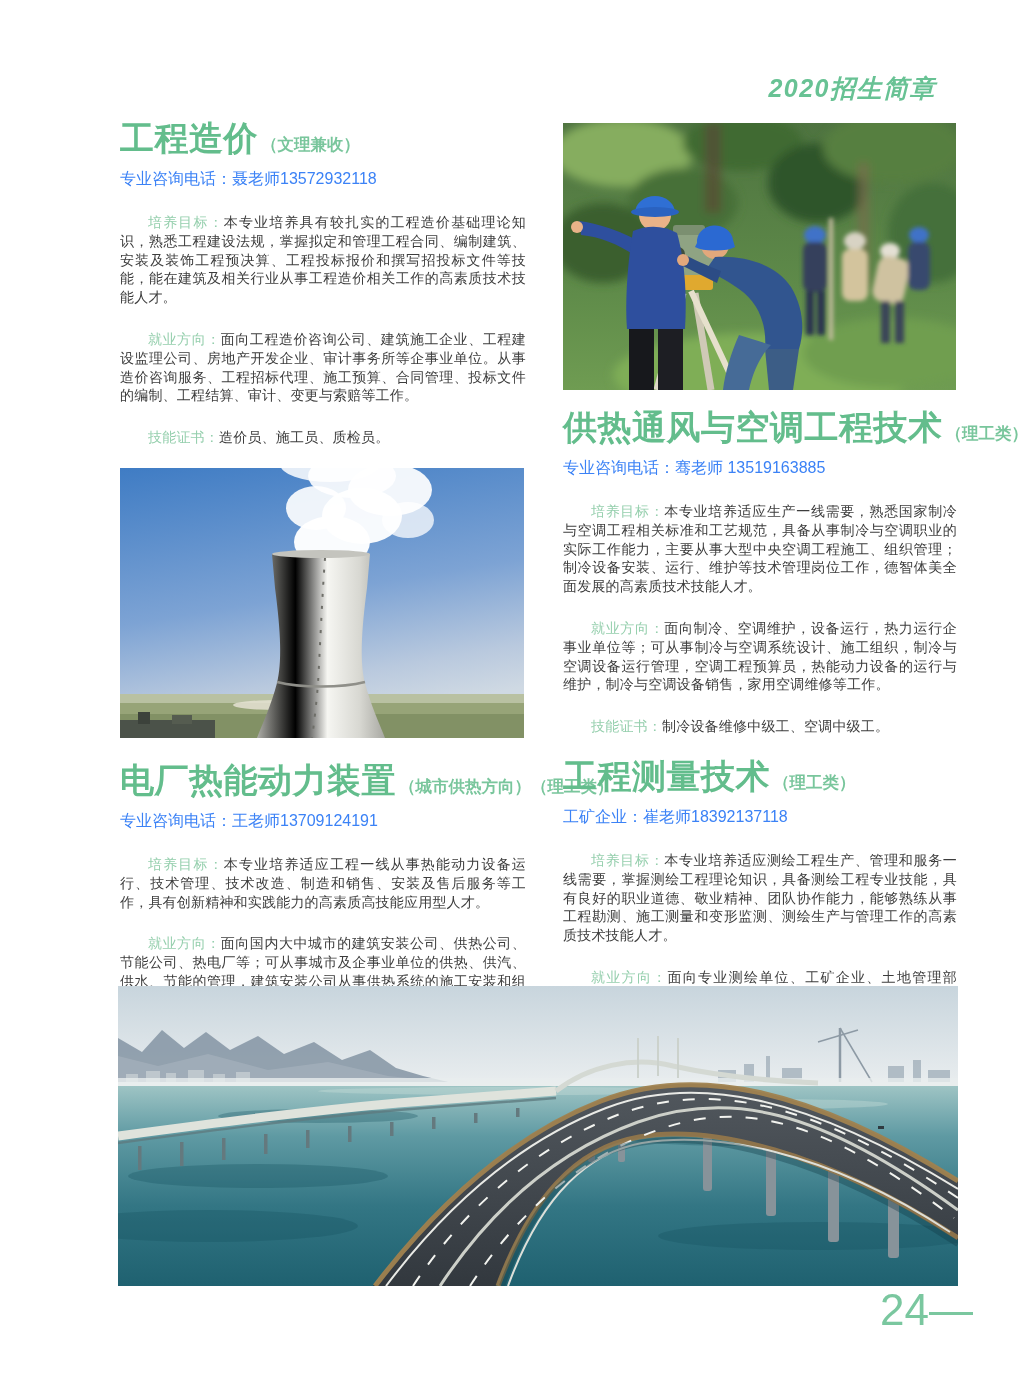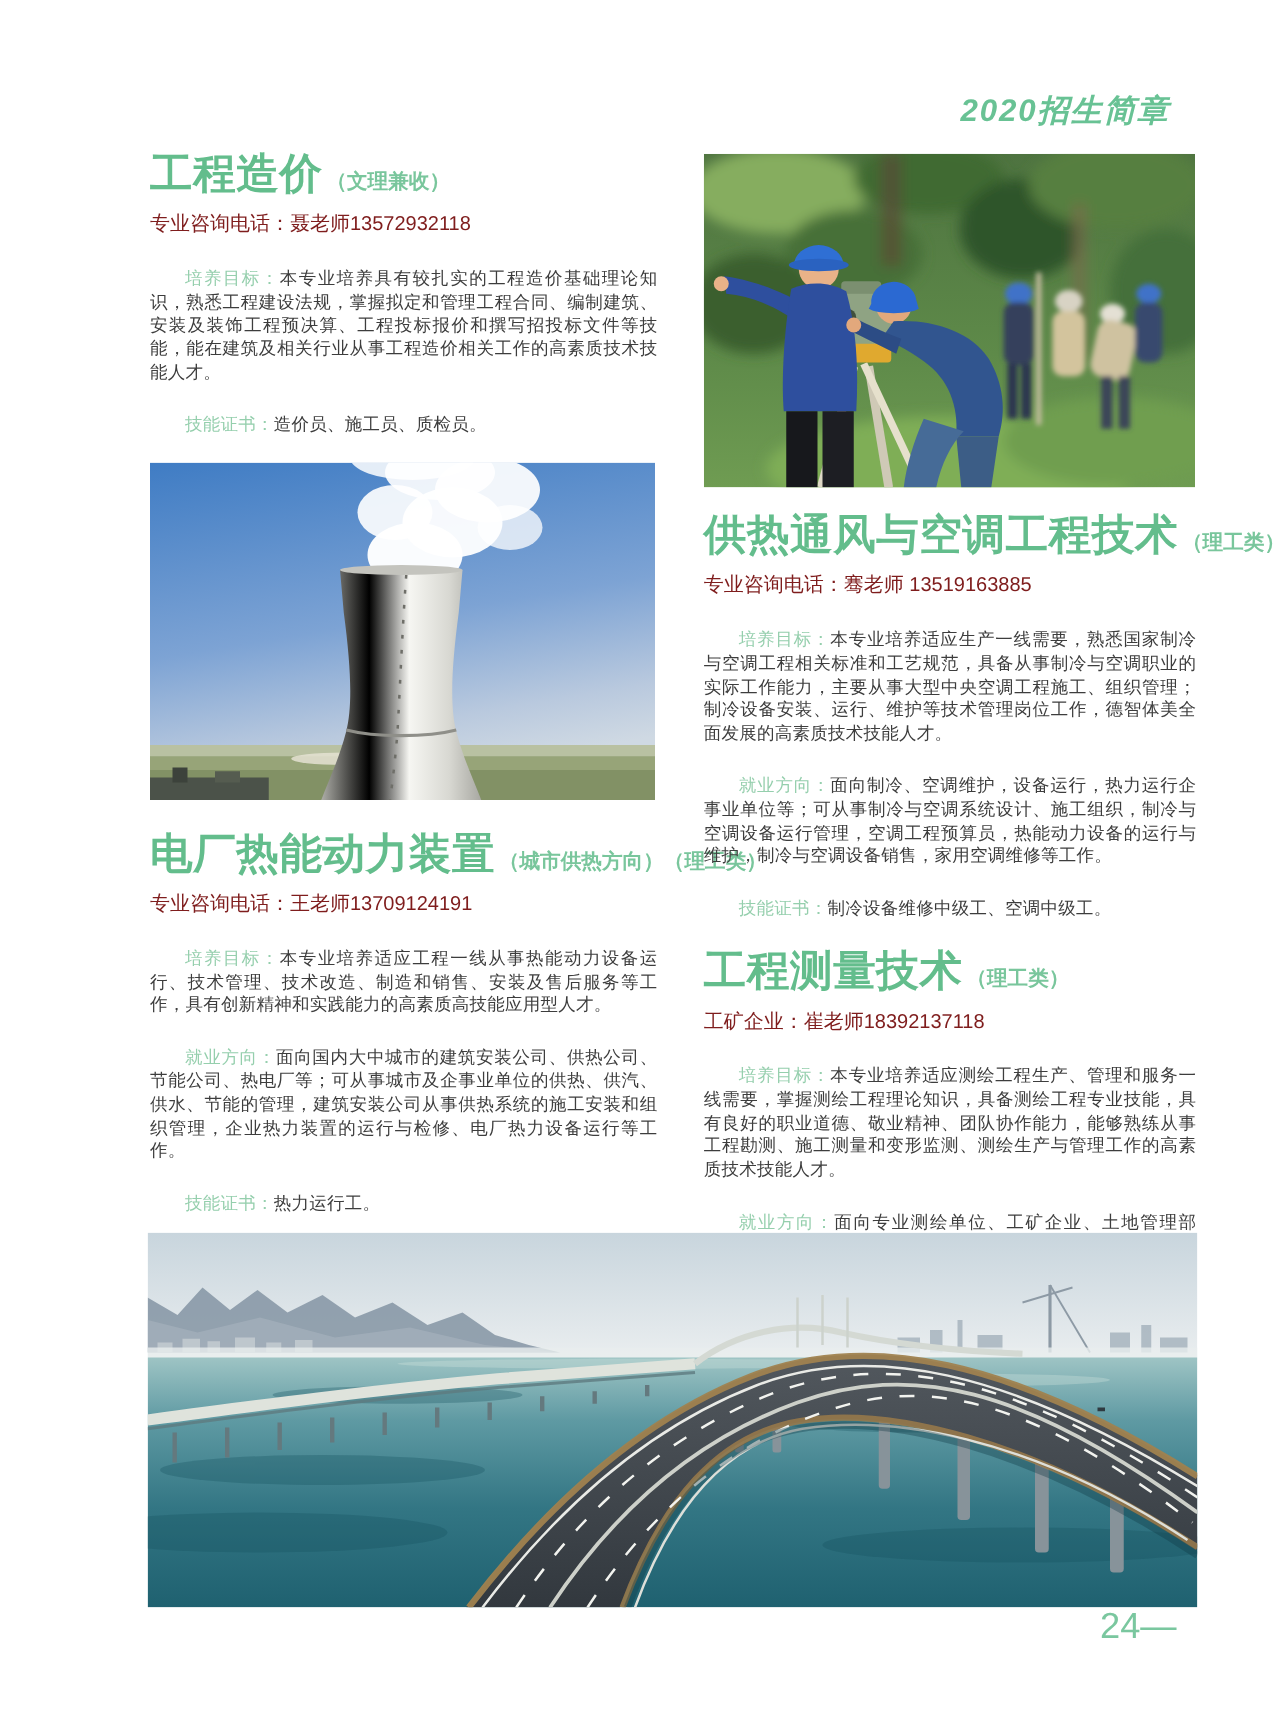--- a/index.html
+++ b/index.html
@@ -10,55 +10,58 @@
   .brand { position:absolute; top:72px; right:88px; font-size:25px; font-weight:bold;
     font-style:italic; letter-spacing:1.5px; color:#68c294; }
 
   .col { position:absolute; }
   .col-left  { left:120px; top:116px; width:406px; }
   .col-right { left:563px; top:123px; width:394px; }
 
   .sec-head { display:flex; align-items:baseline; white-space:nowrap; }
   .sec-title  { font-size:34px; font-weight:bold; color:#63bd8c; letter-spacing:0.5px; }
   .sec-suffix { font-size:16.5px; font-weight:bold; color:#79c69c; margin-left:3px; }
-  .phone { margin-top:7px; font-size:16px; color:#7f1d1d; }
+  .phone { margin-top:7px; font-size:16px; color:#3b82f6; }
 
   .para { margin-top:23px; font-size:14px; line-height:18.8px; color:#3d3d3d;
     text-align:justify; text-indent:2em; letter-spacing:0.2px; }
   .plabel { color:#95cfad; }
 
   figure { margin:0; overflow:hidden; }
   .fig-tower { margin-top:21px; width:404px; height:270px; }
   .fig-surv  { width:393px; height:267px; }
   .fig-bridge { position:absolute; left:118px; top:986px; width:840px; height:300px; }
   figure svg { display:block; width:100%; height:100%; }
 
   .sec-gap1 { margin-top:20px; }   
   .sec-gap2 { margin-top:15px; }   
   .sec-gap3 { margin-top:18px; }   
 
-  .pagenum { position:absolute; top:1285px; left:880px; font-size:29px; color:#7ac79f; }
+  .pagenum { position:absolute; top:1285px; left:880px; font-size:44px; color:#7ac79f; }
 </style>
 </head>
 <body>
 
 <div class="page">
 
   <div class="brand">2020招生简章</div>
 
   <div class="col col-left">
 
     <section>
       <div class="sec-head">
         <span class="sec-title">工程造价</span>
         <span class="sec-suffix">（文理兼收）</span>
       </div>
       <div class="phone">专业咨询电话：聂老师13572932118</div>
       <p class="para">
         <span class="plabel">培养目标：</span><span>本专业培养具有较扎实的工程造价基础理论知识，熟悉工程建设法规，掌握拟定和管理工程合同、编制建筑、安装及装饰工程预决算、工程投标报价和撰写招投标文件等技能，能在建筑及相关行业从事工程造价相关工作的高素质技术技能人才。</span>
+      </p>
+      <p class="para">
+        <span class="plabel">就业方向：</span><span>面向工程造价咨询公司、建筑施工企业、工程建设监理公司、房地产开发企业、审计事务所等企事业单位。从事造价咨询服务、工程招标代理、施工预算、合同管理、投标文件的编制、工程结算、审计、变更与索赔等工作。</span>
       </p>
       <p class="para">
         <span class="plabel">技能证书：</span><span>造价员、施工员、质检员。</span>
       </p>
     </section>
 
     <figure class="fig-tower">
       <svg viewBox="0 0 404 270" preserveAspectRatio="none" aria-hidden="true">
         <defs>
           <linearGradient id="tw-sky" x1="0" y1="0" x2="0.25" y2="1">

